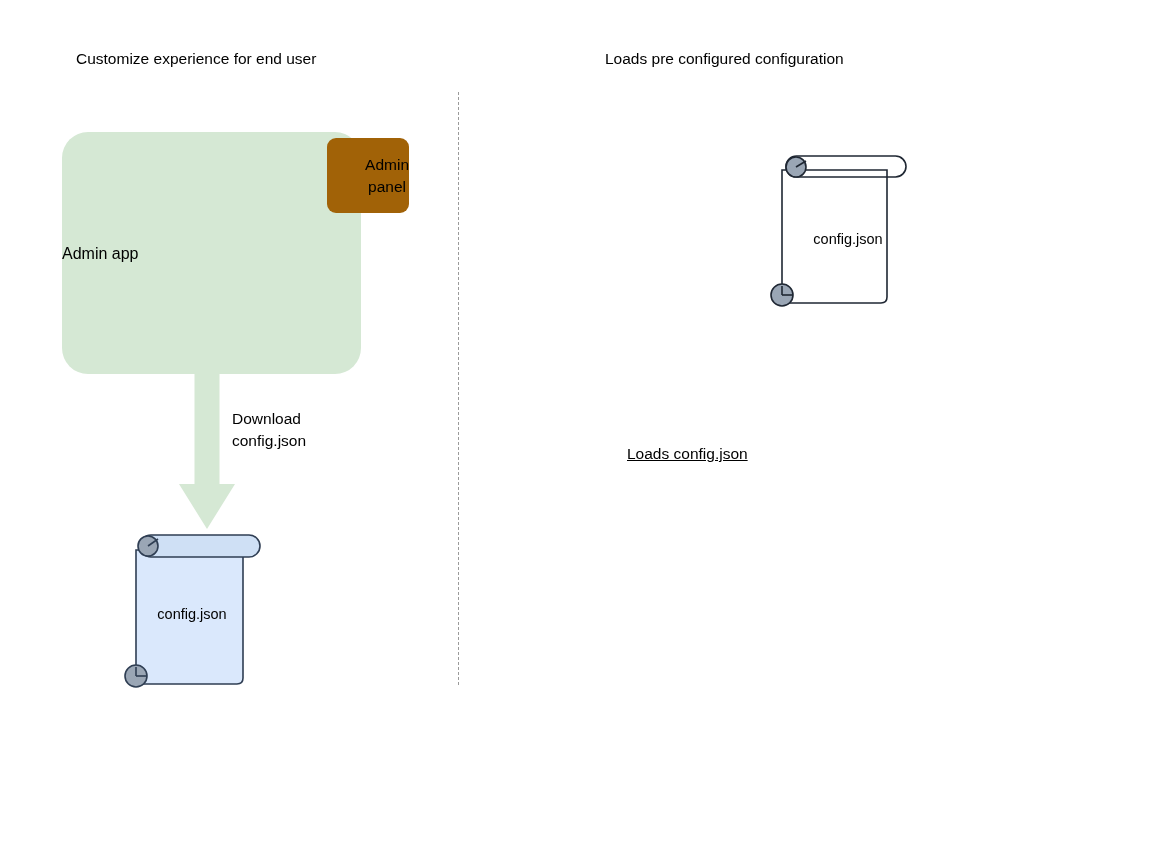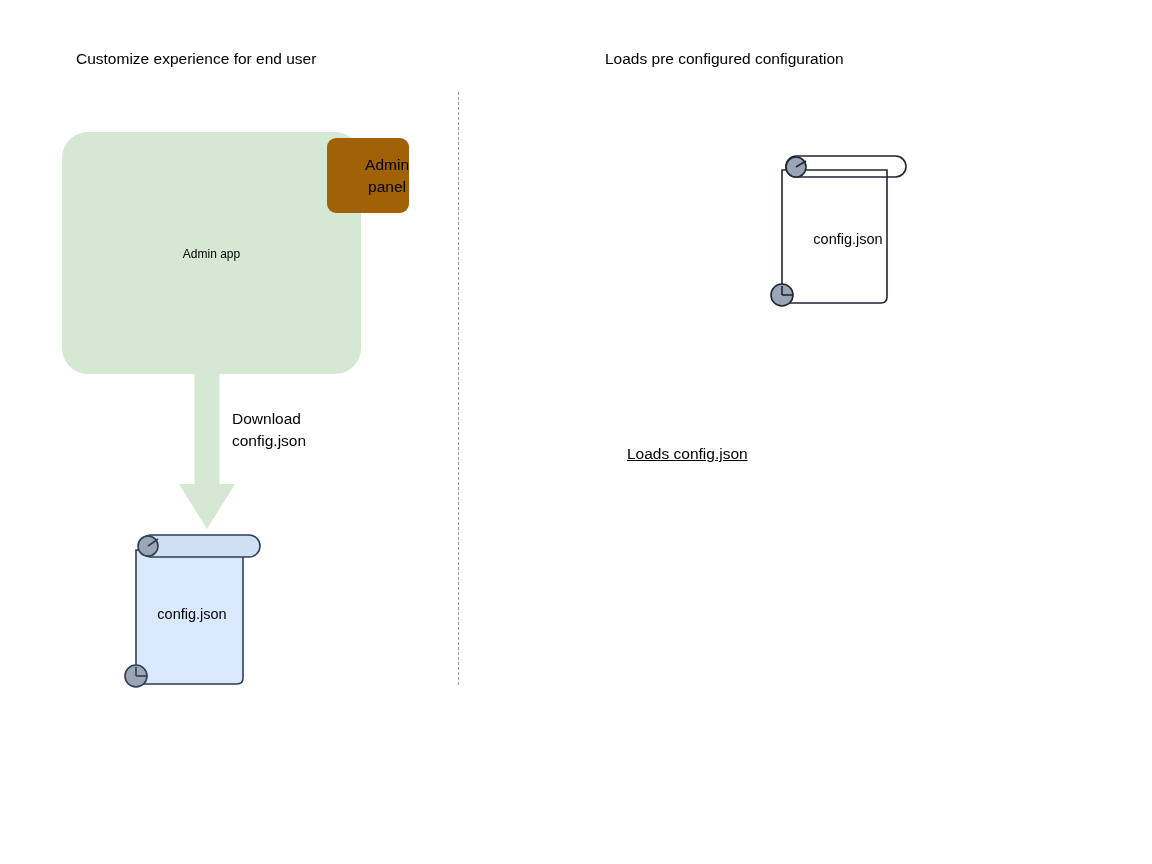--- a/index.html
+++ b/index.html
@@ -59,24 +59,24 @@
   }
   #demo-app {
     left: 597px;
     top: 147px;
     width: 300px;
     height: 242px;
     background: #dae8fc;
   }
   .app-title {
     position: absolute;
-    font-size: 12px;
+    font-size: 16px;
     line-height: 22px;
     white-space: pre;
-    text-align: center;
+    text-align: left;
   }
   #admin-app-title {
     left: 0;
     right: 0;
     top: 111px;
   }
   #demo-app-title {
     left: 0;
     width: 206px;
     top: 111px;

